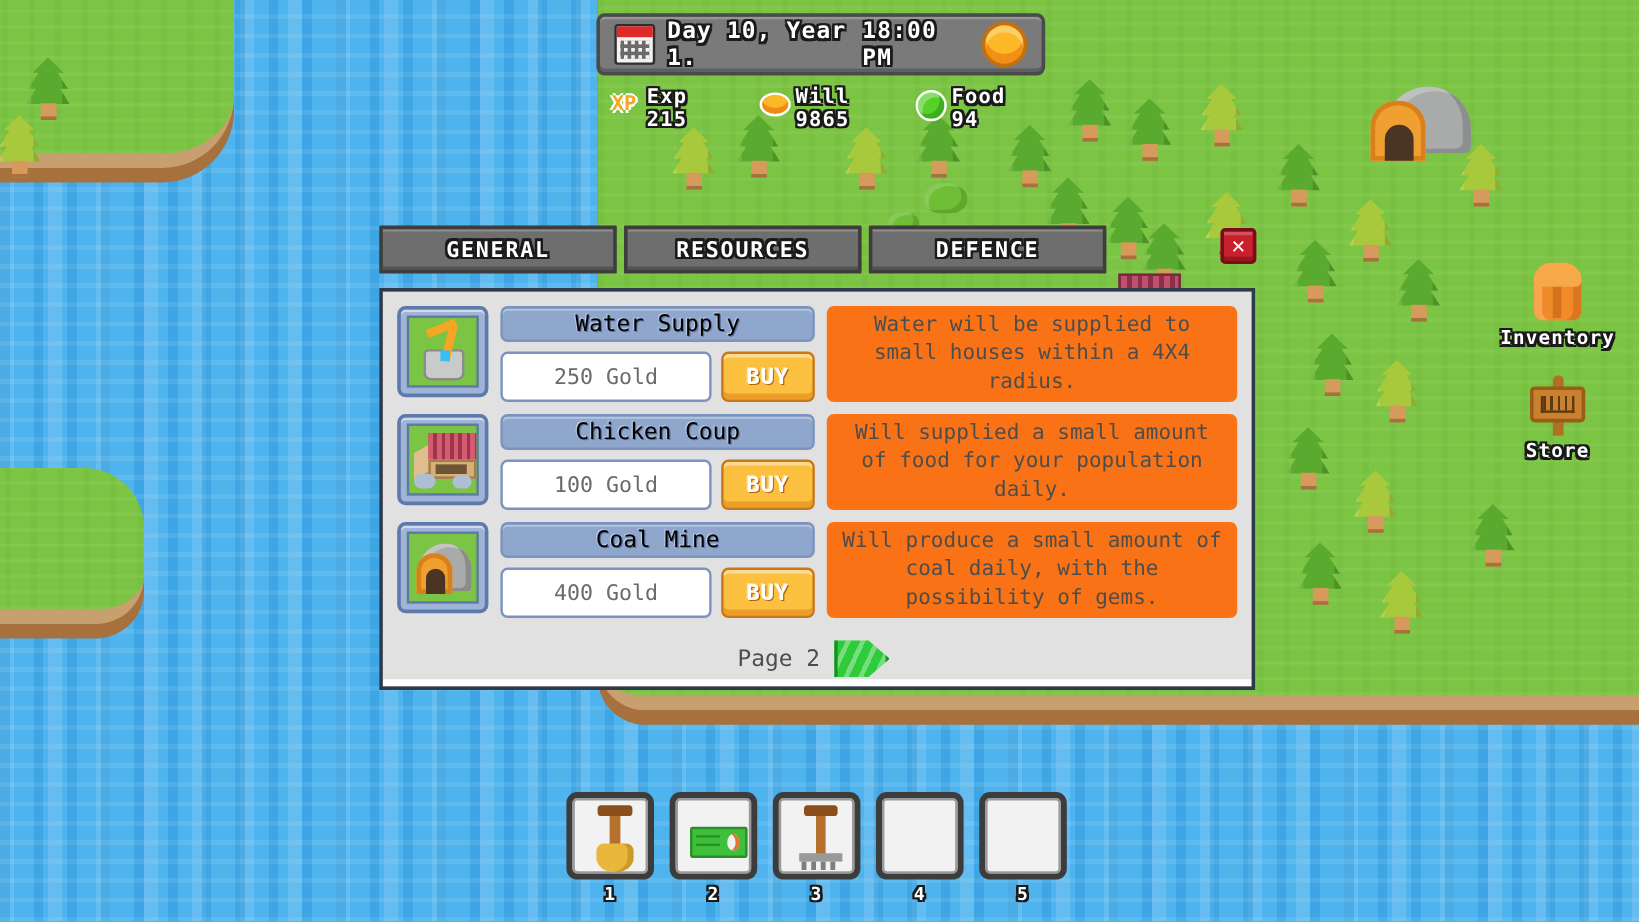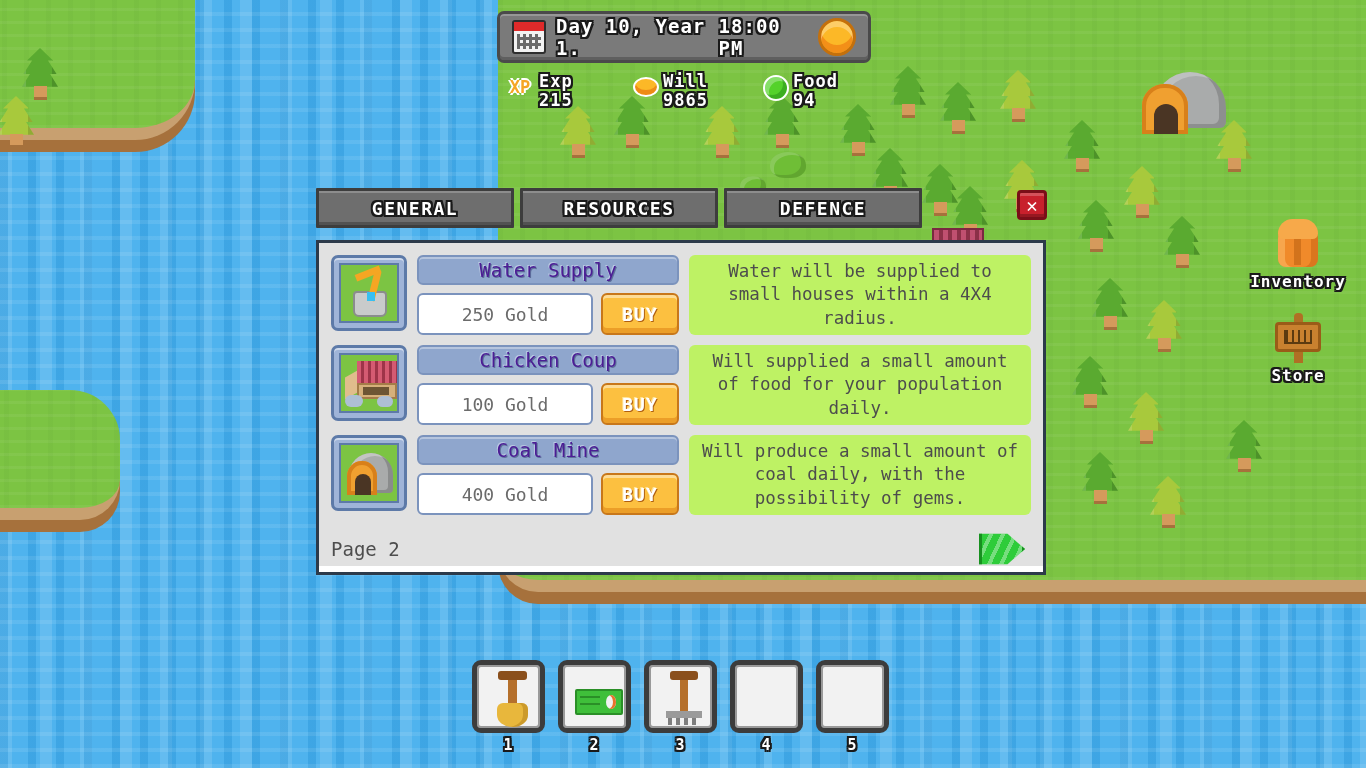--- a/index.html
+++ b/index.html
@@ -192,48 +192,48 @@
   .ic-mine .arch { position: absolute; left: 6px; bottom: 6px; width: 30px; height: 34px; background: #f0a030; border-radius: 15px 15px 0 0; box-shadow: inset 0 0 0 4px #d8801a; }
   .ic-mine .hole { position: absolute; left: 14px; bottom: 6px; width: 16px; height: 21px; background: #4a3524; border-radius: 8px 8px 0 0; }
 
   .midcol { width: 262px; flex: none; display: flex; flex-direction: column; gap: 8px; }
   .itemname {
     height: 34px; background: #8fa6cd; border: 2px solid #7b93bd; border-radius: 6px;
     display: flex; align-items: center; justify-content: center;
     box-shadow: inset 0 2px 0 rgba(255,255,255,.35);
   }
   .itemname span {
-    font-family: "DejaVu Sans Mono", monospace; font-size: 19px; color: #4c1d95;
+    font-family: "DejaVu Sans Mono", monospace; font-size: 19px; color: #000000;
     text-shadow: 1px 1px 0 #5d7099, -1px -1px 0 #b9c8e2;
   }
   .buyrow { display: flex; gap: 8px; height: 48px; }
   .price {
     flex: 1; background: #ffffff; border: 2px solid #7b93bd; border-radius: 6px;
     display: flex; align-items: center; justify-content: center;
   }
   .price span { font-family: "DejaVu Sans Mono", monospace; font-size: 18px; color: #6b6b6b; }
   .buybtn {
     width: 78px; flex: none; background: #fcc040; border: 2px solid #c8771a; border-radius: 6px;
     display: flex; align-items: center; justify-content: center; cursor: pointer;
     box-shadow: inset 0 3px 0 rgba(255,255,255,.45), inset 0 -5px 0 rgba(220,130,20,.55);
   }
   .buybtn span {
     font-family: "DejaVu Sans Mono", monospace; font-size: 18px; font-weight: bold;
     color: #ffffff; text-shadow: 1px 1px 0 #b06010, -1px -1px 0 #ffe49a; letter-spacing: 1px;
   }
 
   .desc {
-    flex: 1; background: #bef264; border-radius: 6px;
+    flex: 1; background: #f97316; border-radius: 6px;
     display: flex; align-items: center; justify-content: center; text-align: center;
     padding: 4px 10px;
   }
   .desc span { font-family: "DejaVu Sans Mono", monospace; font-size: 17.5px; color: #4d4d4d; line-height: 1.35; }
 
   .pagerow {
-    display: flex; align-items: center; justify-content: space-between; gap: 12px;
+    display: flex; align-items: center; justify-content: center; gap: 12px;
     margin-top: 14px; padding-right: 6px;
   }
   .pagelbl { font-family: "DejaVu Sans Mono", monospace; font-size: 19px; color: #4d4d4d; }
   .nextbtn {
     width: 46px; height: 40px; cursor: pointer; position: relative;
   }
   .nextbtn .shape {
     position: absolute; inset: 0; background: #2ecc3a;
     clip-path: polygon(0% 12%, 62% 12%, 100% 50%, 62% 88%, 0% 88%);
     box-shadow: inset 0 0 0 3px #17901f;

